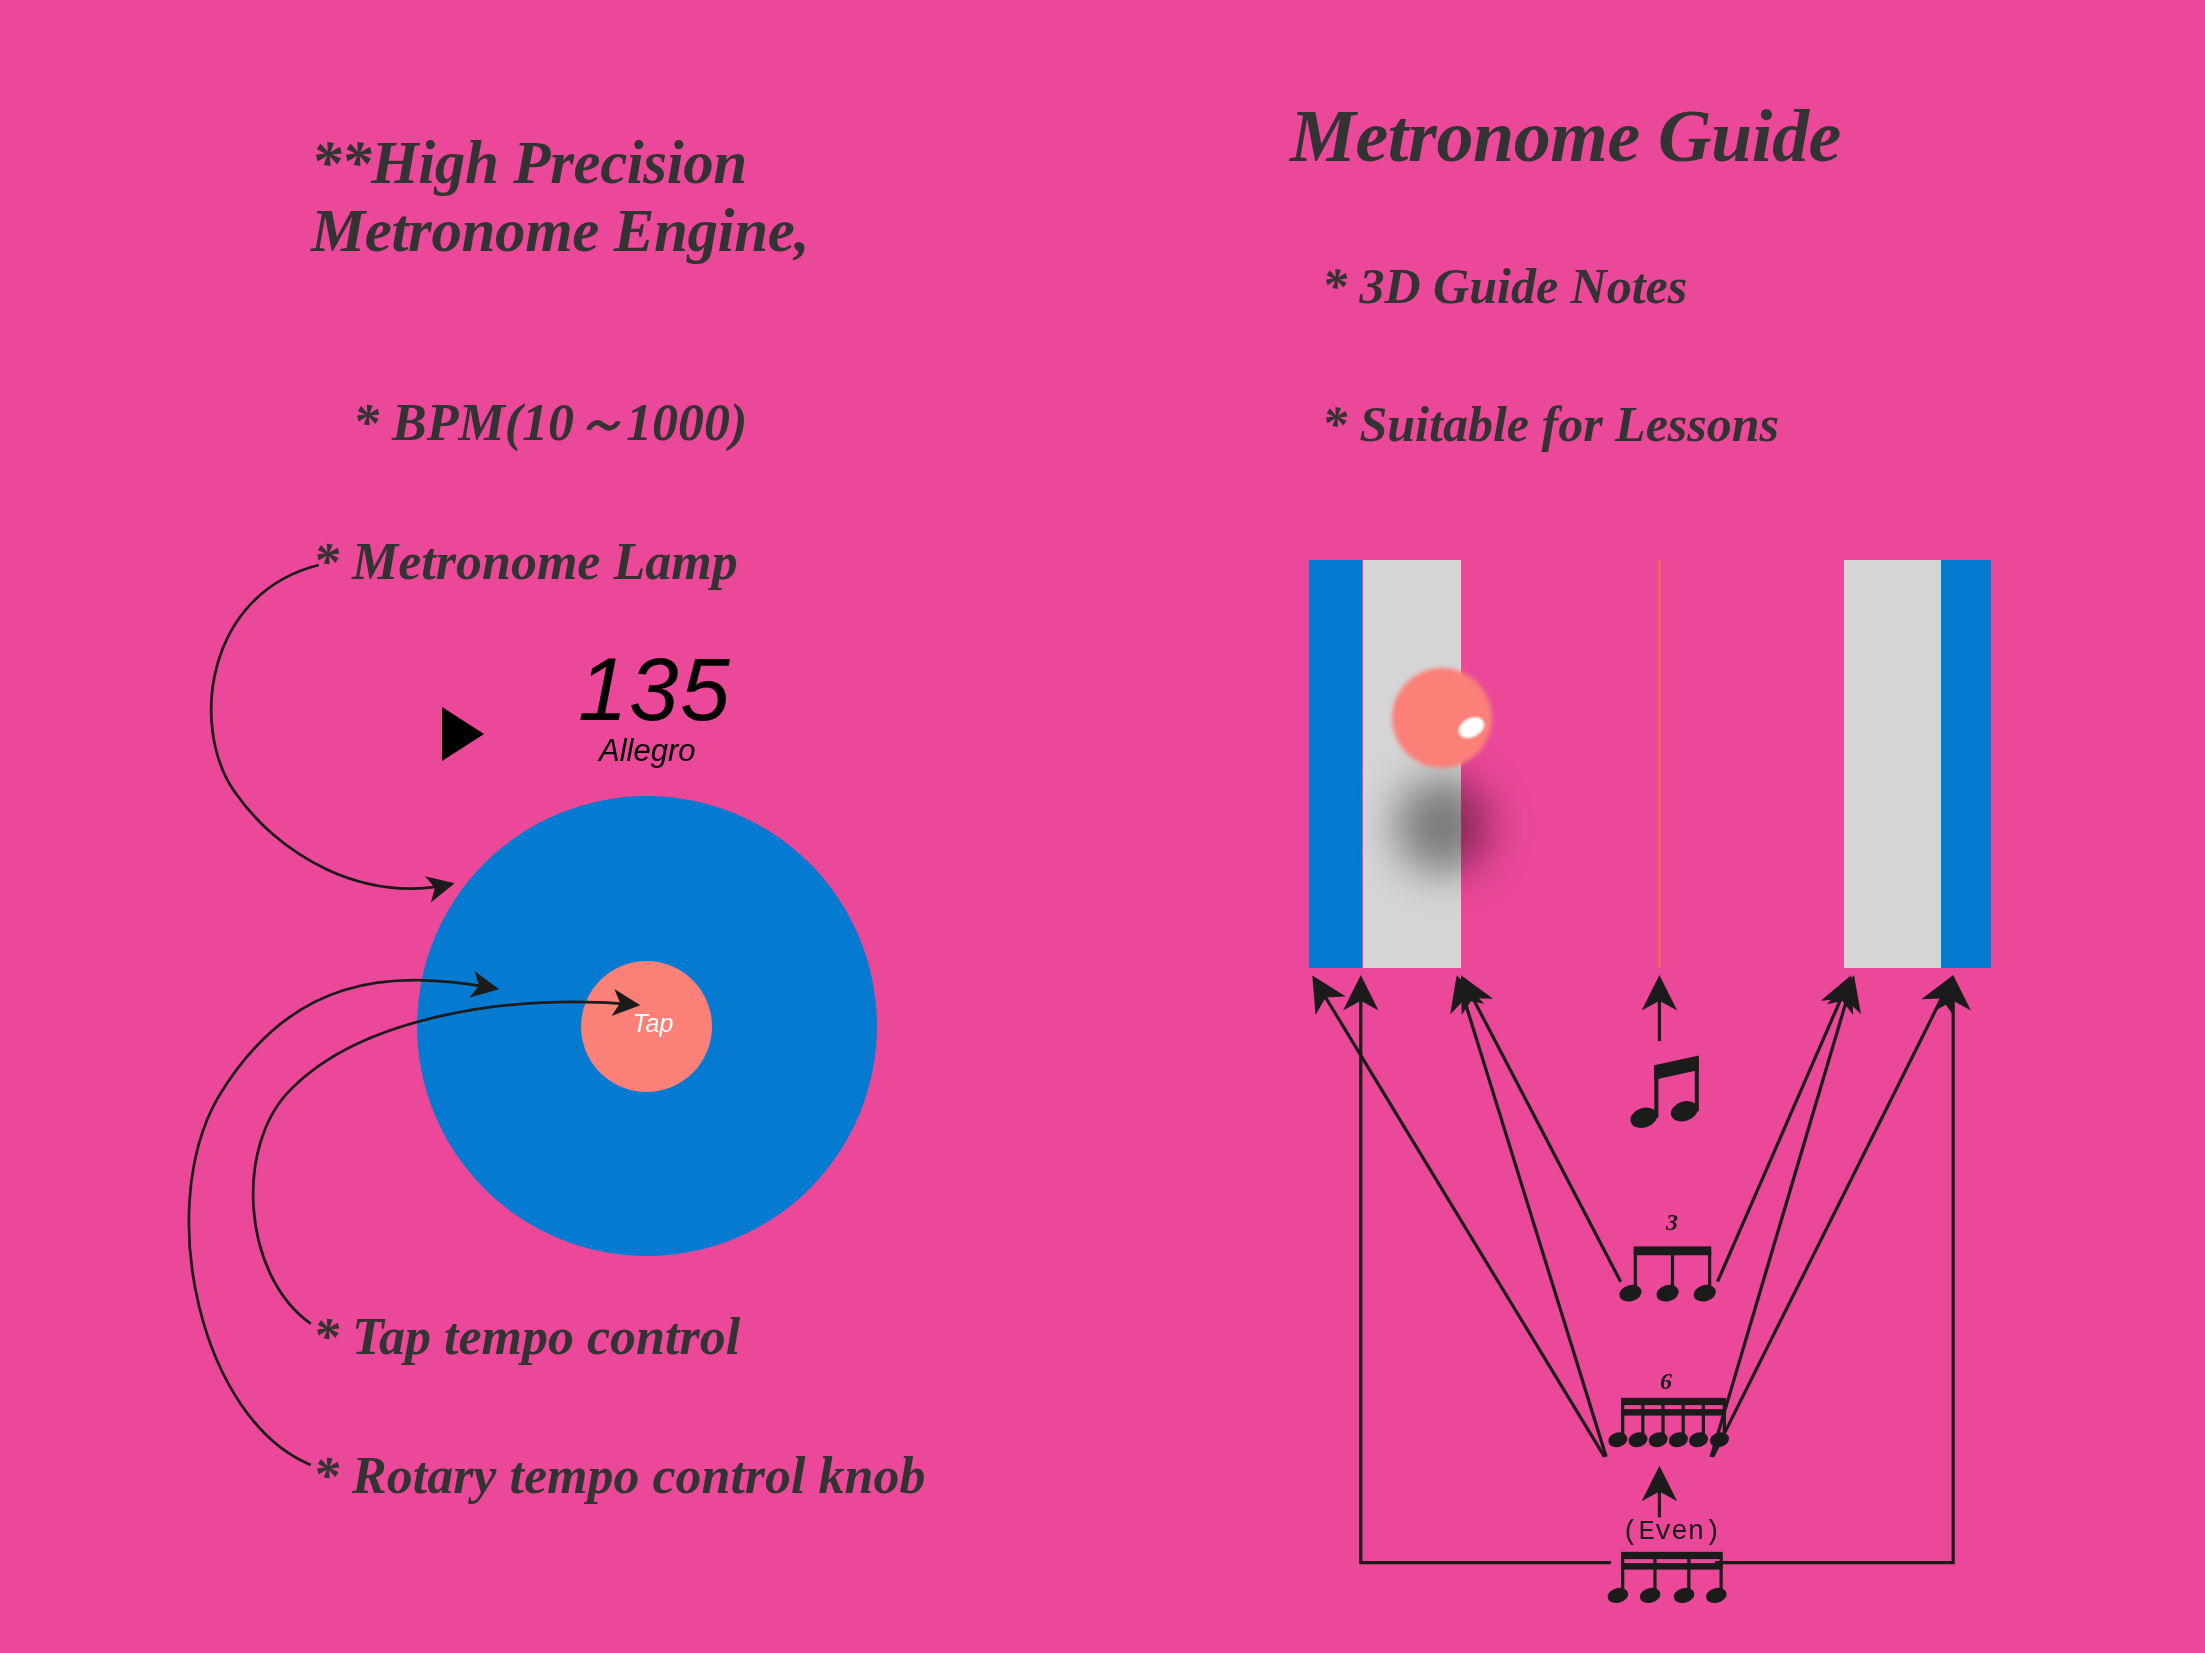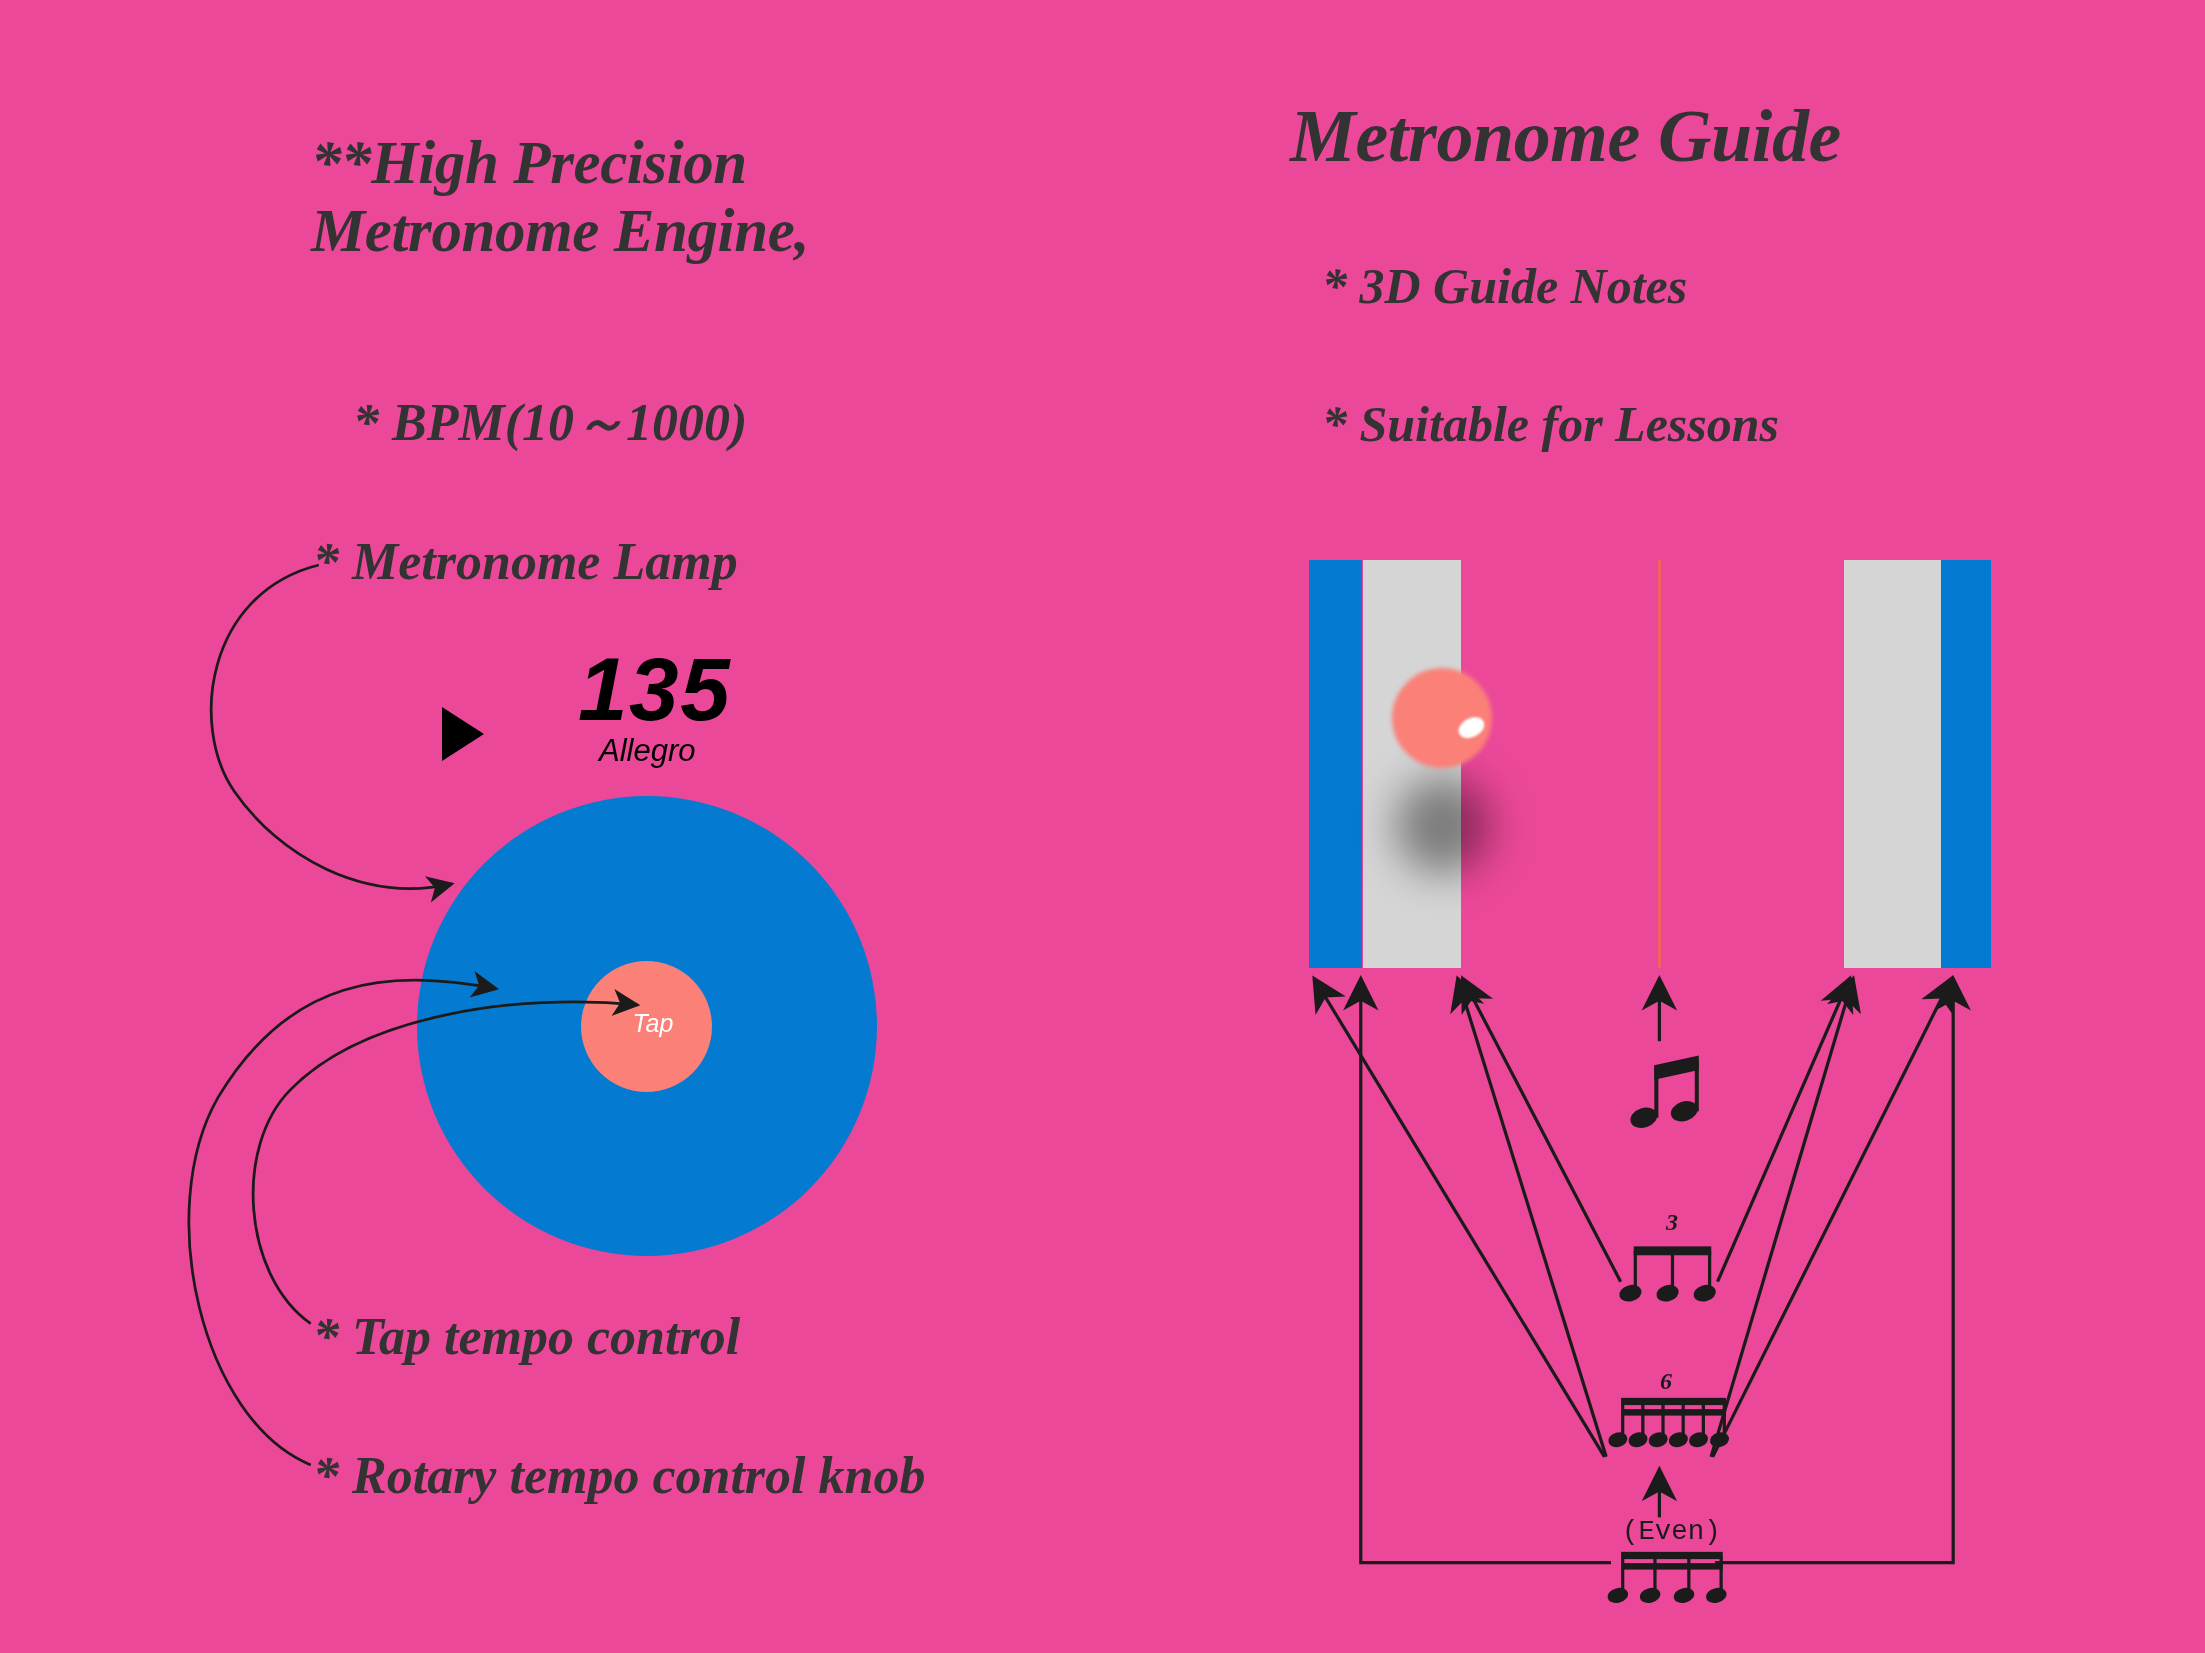--- a/index.html
+++ b/index.html
@@ -70,21 +70,21 @@
     font-size: 50px;
   }
 
   
   #bpm-value {
     position: absolute;
     left: 578px;
     top: 638px;
     font-family: "Liberation Sans", sans-serif;
     font-style: italic;
-    font-weight: 700;
+    font-weight: 400;
     font-size: 89px;
     color: #000000;
     letter-spacing: 1.6px;
   }
   #bpm-tempo-name {
     position: absolute;
     left: 599px;
     top: 733px;
     font-family: "Liberation Sans", sans-serif;
     font-style: italic;

